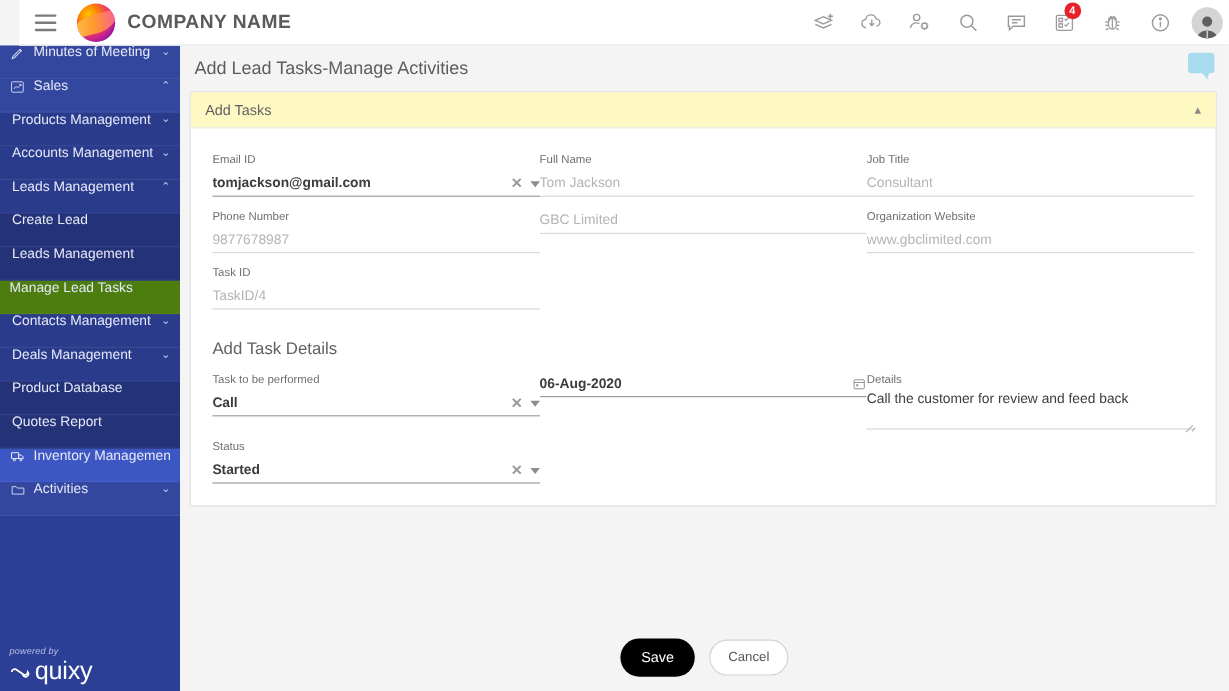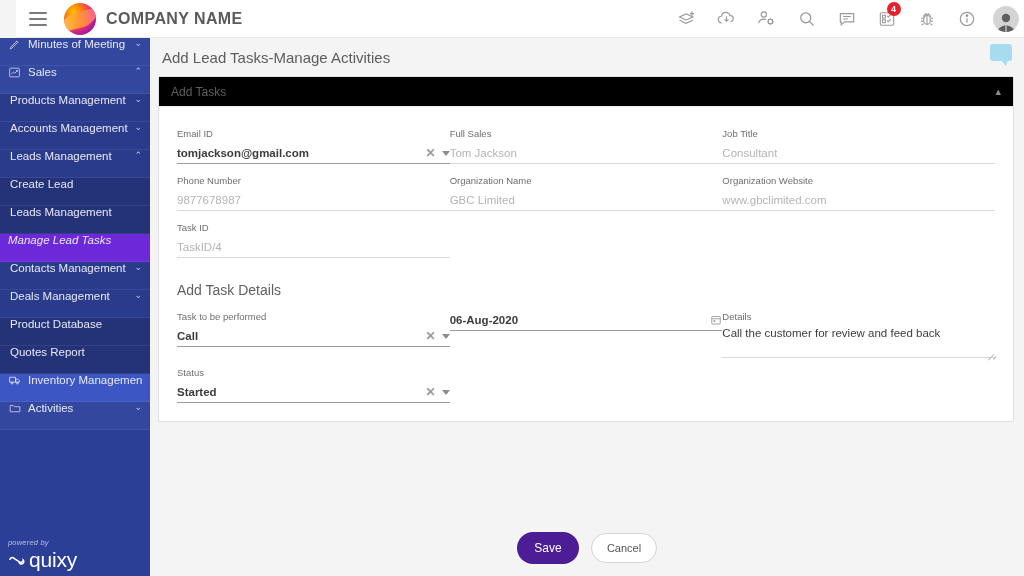--- a/index.html
+++ b/index.html
@@ -51,40 +51,40 @@
     font-size: 11.5px; color: #e6e9f7; cursor: pointer; position: relative;
     border-bottom: 1px solid rgba(255,255,255,.07);
   }
   .side-item .sico { width: 20px; display: flex; align-items: center; color: #cfd5ef; flex: 0 0 auto; }
   .side-item .slabel { flex: 1; white-space: nowrap; overflow: hidden; }
   .side-item .scaret { font-size: 9px; color: #c3c9e8; margin-left: 4px; }
   .side-item.lvl0 { background: #33479e; font-weight: normal; }
   .side-item.lvl1 { background: #2a3b8c; padding-left: 10px; }
   .side-item.lvl2 { background: #243278; padding-left: 10px; }
   .side-item.highlight { background: #3c56c4; }
-  .side-item.sel { background: #6d28d9; font-style: italic; }
+  .side-item.sel { background: #4d7c0f; }
 
   .side-footer { position: absolute; bottom: 4px; left: 8px; }
   .pb-text { font-size: 7.5px; color: #b9c0e4; font-style: italic; letter-spacing: .2px; }
   .quixy { display: flex; align-items: center; gap: 4px; margin-top: 1px; }
   .quixy-word { font-size: 21px; font-weight: normal; color: #ffffff; letter-spacing: -.2px; }
 
   
   .content { position: absolute; top: 38px; left: 150px; width: 874px; height: 538px;
     background: #f4f4f4; overflow: hidden; }
   .page-title { font-size: 15px; color: #5d5d5d; padding: 11px 0 10px 12px; }
 
   .chat-bubble { position: absolute; top: 6px; right: 12px; width: 22px; height: 17px;
     background: #a6dcee; border-radius: 3px; cursor: pointer; }
   .chat-bubble::after { content:""; position:absolute; bottom:-5px; right:4px; width:0; height:0;
     border-left: 5px solid transparent; border-right: 2px solid transparent; border-top: 6px solid #a6dcee; }
 
   .card { margin: 0 10px 0 8px; background: #ffffff; border: 1px solid #e0e0e0; border-radius: 2px; }
   .card-head { height: 30px; display: flex; align-items: center; padding: 0 12px;
-    border-bottom: 1px solid #ececec; background: #000000; }
+    border-bottom: 1px solid #ececec; background: #fef9c3; }
   .card-head .ct { font-size: 12px; color: #5f5f5f; }
   .card-head .collapse { margin-left: auto; color: #8b8b8b; font-size: 11px; cursor: pointer; }
   .card-body { padding: 12px 18px 16px 18px; }
 
   .row { display: flex; }
   .col { flex: 1 1 0; min-width: 0; }
   .col.spacer { visibility: hidden; }
 
   .field { padding-top: 8px; padding-bottom: 2px; }
   .flabel { font-size: 9.5px; color: #6e6e6e; line-height: 13px; margin-bottom: 3px; }
@@ -106,21 +106,21 @@
   .resize-h { position: absolute; right: 1px; bottom: 2px; width: 8px; height: 8px; cursor: nwse-resize; }
   .resize-h::before, .resize-h::after { content:""; position:absolute; background:#b0b0b0; height:1px; right:0; transform-origin: right; }
   .resize-h::before { width: 8px; bottom: 0; transform: rotate(-45deg); }
   .resize-h::after  { width: 4px; bottom: 0; right: 0; transform: rotate(-45deg) translateY(3px); }
 
   
   .actions { position: absolute; left: 0; bottom: 0; width: 874px; height: 56px;
     display: flex; align-items: center; justify-content: center; gap: 12px; }
   .btn { border-radius: 18px; font-size: 12px; cursor: pointer; display: flex;
     align-items: center; justify-content: center; }
-  .btn-save { width: 62px; height: 32px; background: #4c1d95; color: #fff; border: none; }
+  .btn-save { width: 62px; height: 32px; background: #000000; color: #fff; border: none; }
   .btn-cancel { width: 66px; height: 30px; background: #fff; color: #555;
     border: 1px solid #d4d4d4; font-size: 11px; }
 </style>
 </head>
 <body>
 
 <div class="app">
 
   <div class="topbar">
     <div class="hamburger">
@@ -336,21 +336,21 @@
                 <span class="fval">tomjackson@gmail.com</span>
                 <span class="fadorn">
                   <span class="clear-x">✕</span>
                   <span class="caret-dn"></span>
                 </span>
               </div>
             </div>
           </div>
           <div class="col">
             <div class="field">
-              <div class="flabel">Full Sales</div>
+              <div class="flabel">Full Name</div>
               <div class="fline">
                 <span class="fval ph">Tom Jackson</span>
               </div>
             </div>
           </div>
           <div class="col">
             <div class="field">
               <div class="flabel">Job Title</div>
               <div class="fline">
                 <span class="fval ph">Consultant</span>
@@ -363,21 +363,20 @@
           <div class="col">
             <div class="field">
               <div class="flabel">Phone Number</div>
               <div class="fline">
                 <span class="fval ph">9877678987</span>
               </div>
             </div>
           </div>
           <div class="col">
             <div class="field">
-              <div class="flabel">Organization Name</div>
               <div class="fline">
                 <span class="fval ph">GBC Limited</span>
               </div>
             </div>
           </div>
           <div class="col">
             <div class="field">
               <div class="flabel">Organization Website</div>
               <div class="fline">
                 <span class="fval ph">www.gbclimited.com</span>

